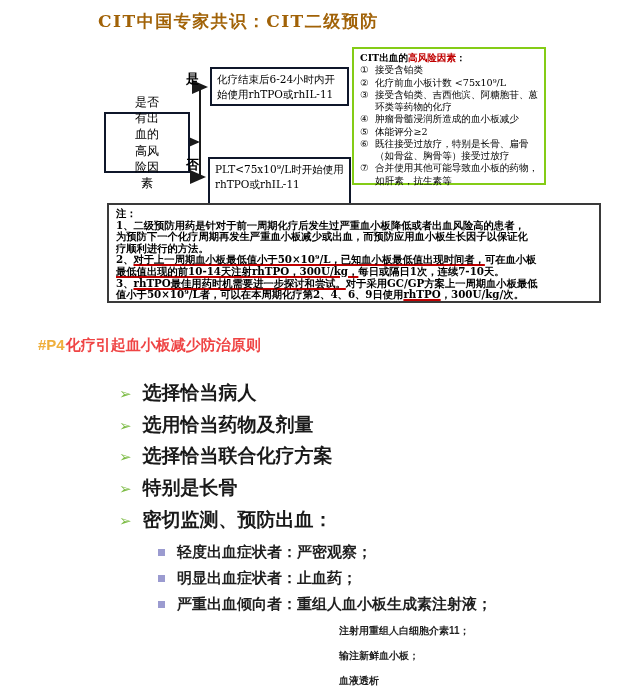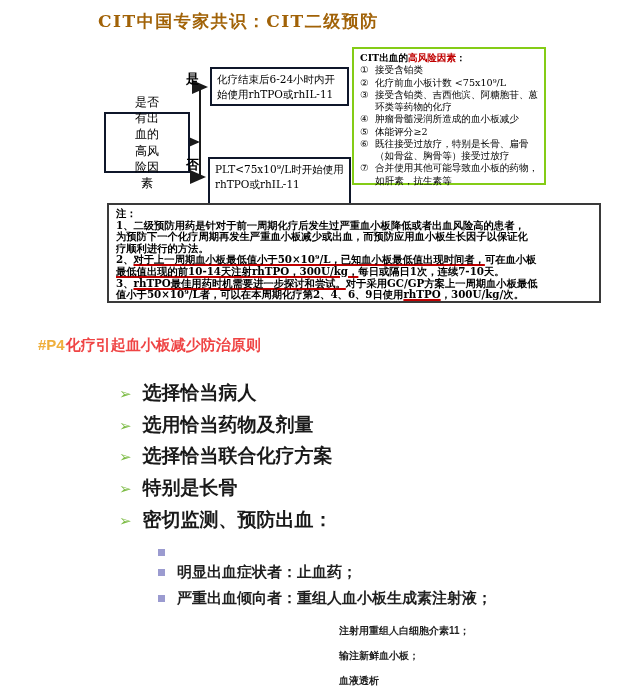--- a/index.html
+++ b/index.html
@@ -151,20 +151,21 @@
       </div>
     <div class="b-item">
         <span class="b-arrow">➢</span>
         <span class="b-text">密切监测、预防出血：</span>
       </div>
   </div>
 
   <div class="subbullets">
     <div class="s-item">
         <span class="s-square"></span>
+        <span class="s-text">轻度出血症状者：严密观察；</span>
       </div>
     <div class="s-item">
         <span class="s-square"></span>
         <span class="s-text">明显出血症状者：止血药；</span>
       </div>
     <div class="s-item">
         <span class="s-square"></span>
         <span class="s-text">严重出血倾向者：重组人血小板生成素注射液；</span>
       </div>
   </div>

